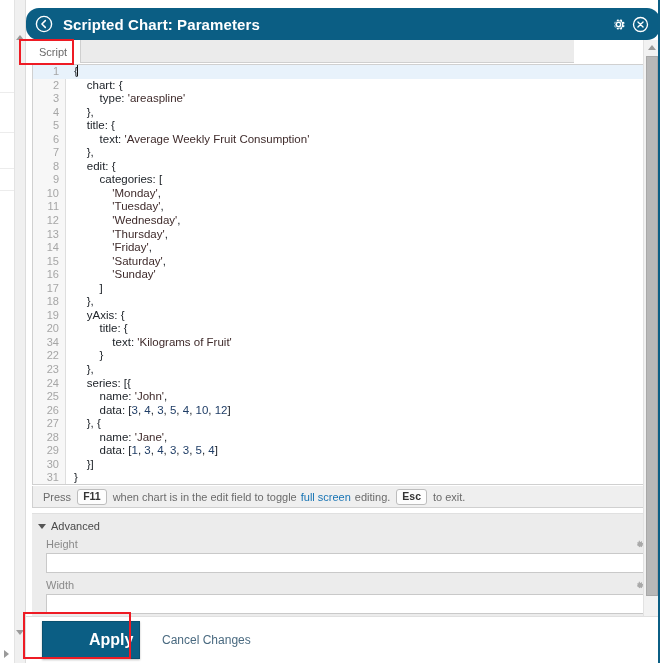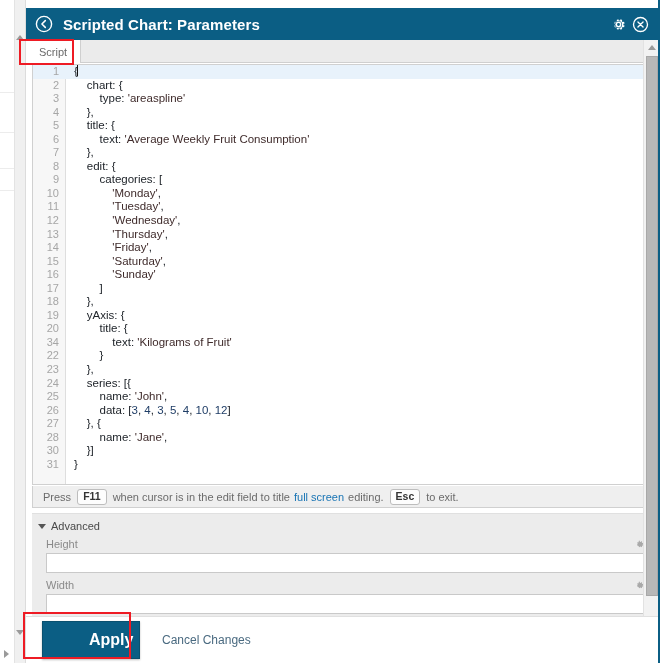--- a/index.html
+++ b/index.html
@@ -86,20 +86,21 @@
   
   #panel-header {
     position: absolute;
     left: 0; top: 8px;
     width: 634px; height: 32px;
     background: #0b5e84;
     display: flex;
     align-items: center;
     box-sizing: border-box;
     padding: 0 10px 0 8px;
+    border-radius: 13px;
   }
   .hdr-back {
     width: 20px; height: 20px;
     flex: 0 0 auto;
     display: flex; align-items: center; justify-content: center;
     cursor: pointer;
   }
   .hdr-title {
     color: #ffffff;
     font-size: 15px;
@@ -109,21 +110,21 @@
     letter-spacing: .1px;
   }
   .hdr-spacer { flex: 1 1 auto; }
   .hdr-icons { display: flex; align-items: center; gap: 3px; }
   .hdr-icon { width: 19px; height: 19px; display:flex; align-items:center; justify-content:center; cursor:pointer;}
 
   
   #tabstrip {
     position: absolute;
     left: 0; top: 40px;
-    width: 634px; height: 23px;
+    width: 548px; height: 23px;
     background: #ebebeb;
     border-bottom: 1px solid #cfcfcf;
     box-sizing: border-box;
   }
   .tab {
     position: absolute;
     left: 0; top: 0;
     height: 23px;
     padding: 0 13px;
     display: flex; align-items: center;
@@ -434,29 +435,30 @@
           <div class="code-line"><span class="ln">19</span><span class="ltxt">    yAxis: {</span></div>
           <div class="code-line"><span class="ln">20</span><span class="ltxt">        title: {</span></div>
           <div class="code-line"><span class="ln">34</span><span class="ltxt">            text: <span class="str">'Kilograms of Fruit'</span></span></div>
           <div class="code-line"><span class="ln">22</span><span class="ltxt">        }</span></div>
           <div class="code-line"><span class="ln">23</span><span class="ltxt">    },</span></div>
           <div class="code-line"><span class="ln">24</span><span class="ltxt">    series: [{</span></div>
           <div class="code-line"><span class="ln">25</span><span class="ltxt">        name: <span class="str">'John'</span>,</span></div>
           <div class="code-line"><span class="ln">26</span><span class="ltxt">        data: [<span class="num">3</span>, <span class="num">4</span>, <span class="num">3</span>, <span class="num">5</span>, <span class="num">4</span>, <span class="num">10</span>, <span class="num">12</span>]</span></div>
           <div class="code-line"><span class="ln">27</span><span class="ltxt">    }, {</span></div>
           <div class="code-line"><span class="ln">28</span><span class="ltxt">        name: <span class="str">'Jane'</span>,</span></div>
+          <div class="code-line"><span class="ln">29</span><span class="ltxt">        data: [<span class="num">1</span>, <span class="num">3</span>, <span class="num">4</span>, <span class="num">3</span>, <span class="num">3</span>, <span class="num">5</span>, <span class="num">4</span>]</span></div>
           <div class="code-line"><span class="ln">30</span><span class="ltxt">    }]</span></div>
           <div class="code-line"><span class="ln">31</span><span class="ltxt">}</span></div>
         </div>
     </div>
 
     <div id="hintbar">
       <span>Press</span>
       <span class="kbd">F11</span>
-      <span>when cursor is in the edit field to title</span>
+      <span>when chart is in the edit field to toggle</span>
       <span class="link">full screen</span>
       <span>editing.</span>
       <span class="kbd">Esc</span>
       <span>to exit.</span>
     </div>
 
     <div id="advanced">
       <div class="adv-header">
         <span class="caret-down"></span>
         <span>Advanced</span>

